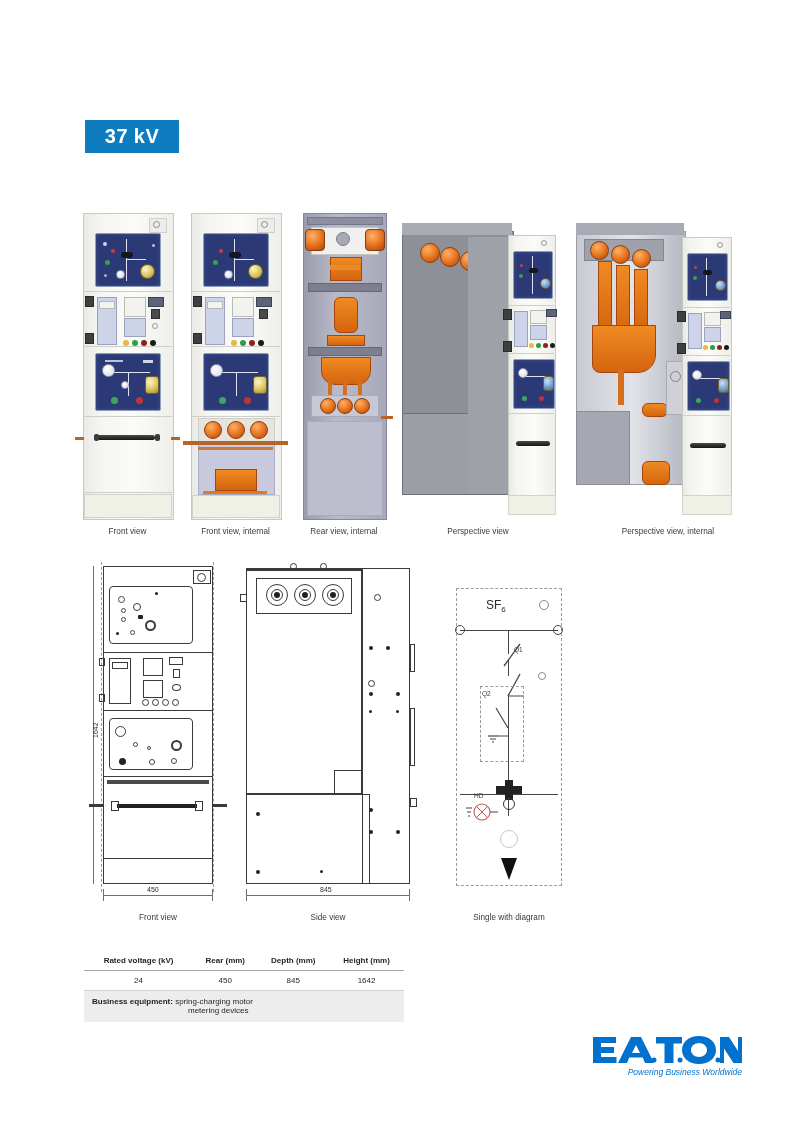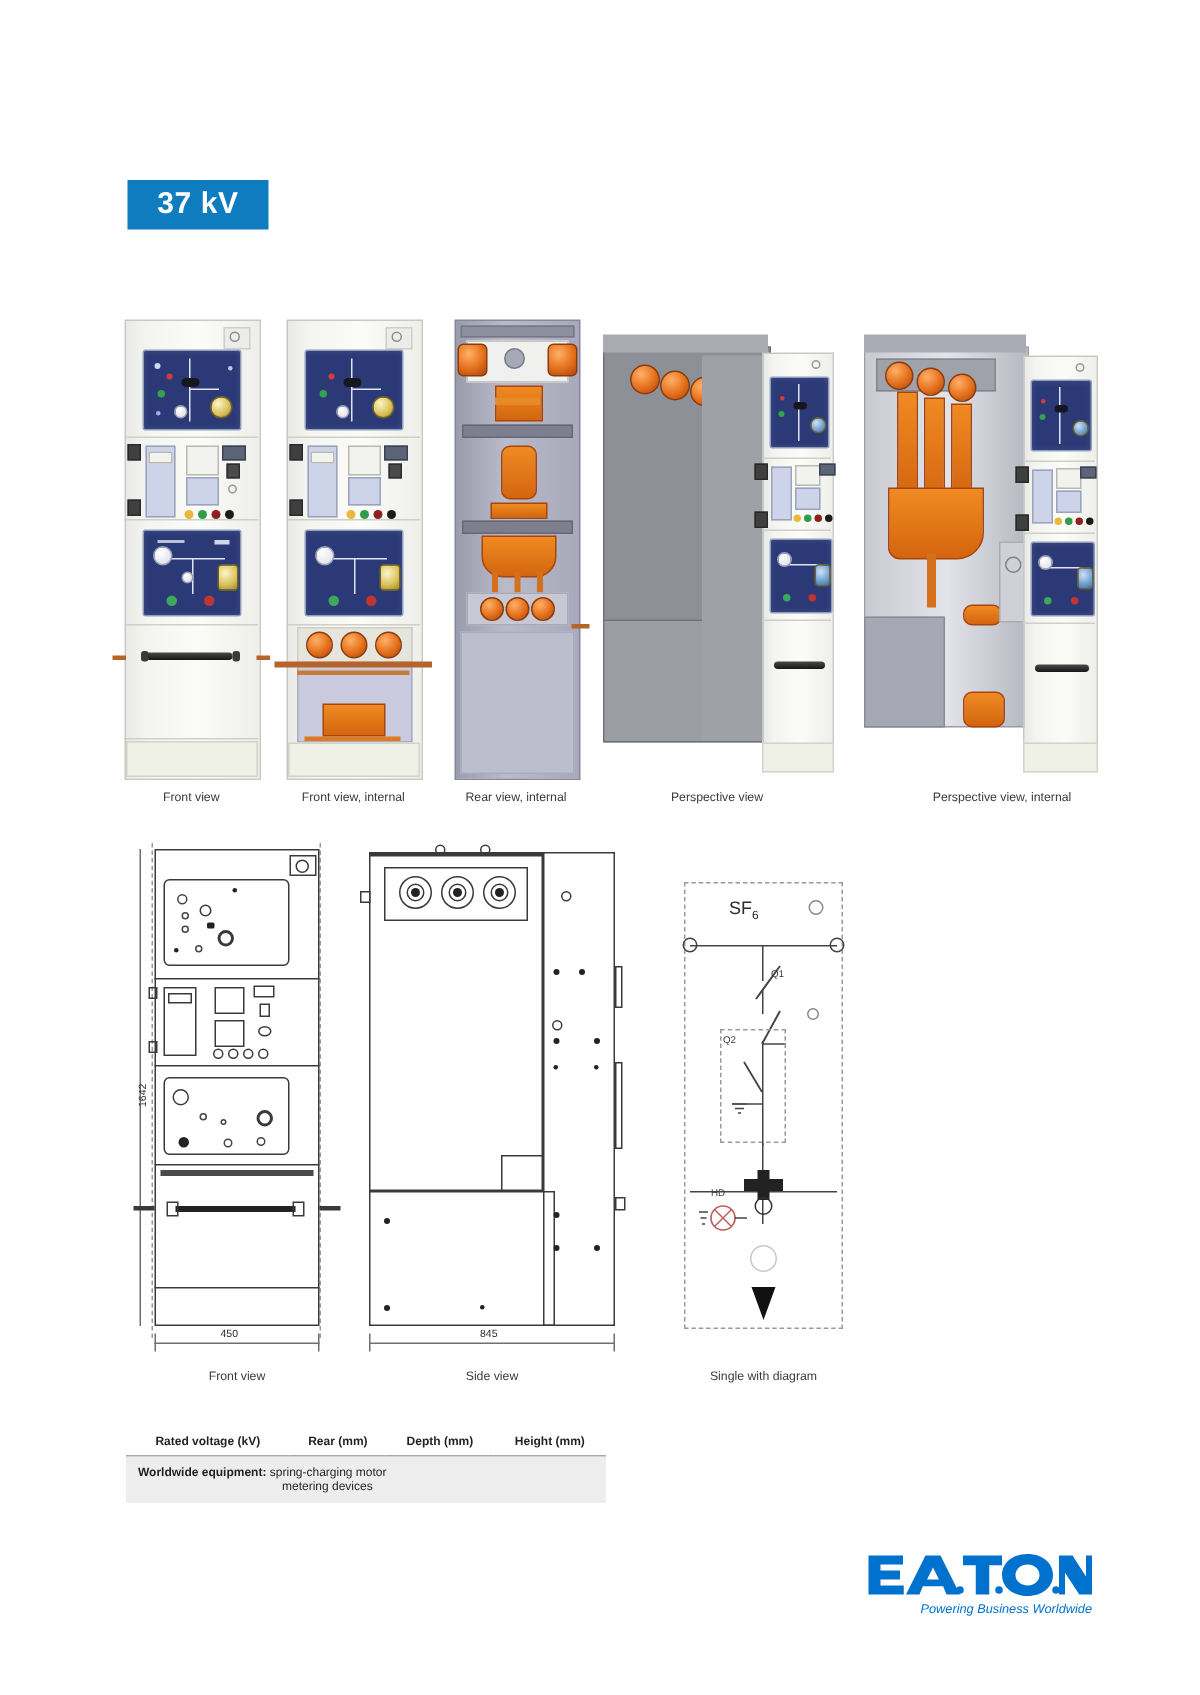--- a/index.html
+++ b/index.html
@@ -123,21 +123,21 @@
     font-size:8px;padding:5px 2px;text-align:center;
     border-bottom:1px solid #d4d4d4;
   }
   .opt-row td{
     background:#ededed;text-align:left;padding:6px 8px 7px;border-bottom:none;
   }
   .opt-row b{font-weight:bold;}
   .opt-second{display:block;padding-left:96px;}
 
   
-  .logo{position:absolute;left:578px;top:1035px;width:150px;}
+  .logo{position:absolute;left:592px;top:1035px;width:150px;}
   .logo-tag{
     font-size:8.5px;color:#0072ce;font-style:italic;margin-top:3px;text-align:right;
   }
 </style>
 </head>
 <body>
 
 <div class="page">
 
   <div class="kv-badge">
@@ -554,23 +554,29 @@
     <table>
       <thead>
         <tr>
           <th>Rated voltage (kV)</th>
           <th>Rear (mm)</th>
           <th>Depth (mm)</th>
           <th>Height (mm)</th>
         </tr>
       </thead>
       <tbody>
+        <tr>
+          <td>24</td>
+          <td>450</td>
+          <td>845</td>
+          <td>1642</td>
+        </tr>
         <tr class="opt-row">
           <td colspan="4">
-            <b>Worldwide equipment:</b>
+            <b>Business equipment:</b>
             <span>spring-charging motor</span>
             <span class="opt-second">metering devices</span>
           </td>
         </tr>
       </tbody>
     </table>
   </div>
 
   <div class="logo">
     <svg viewBox="0 0 300 58" style="width:150px;height:29px;display:block;">

